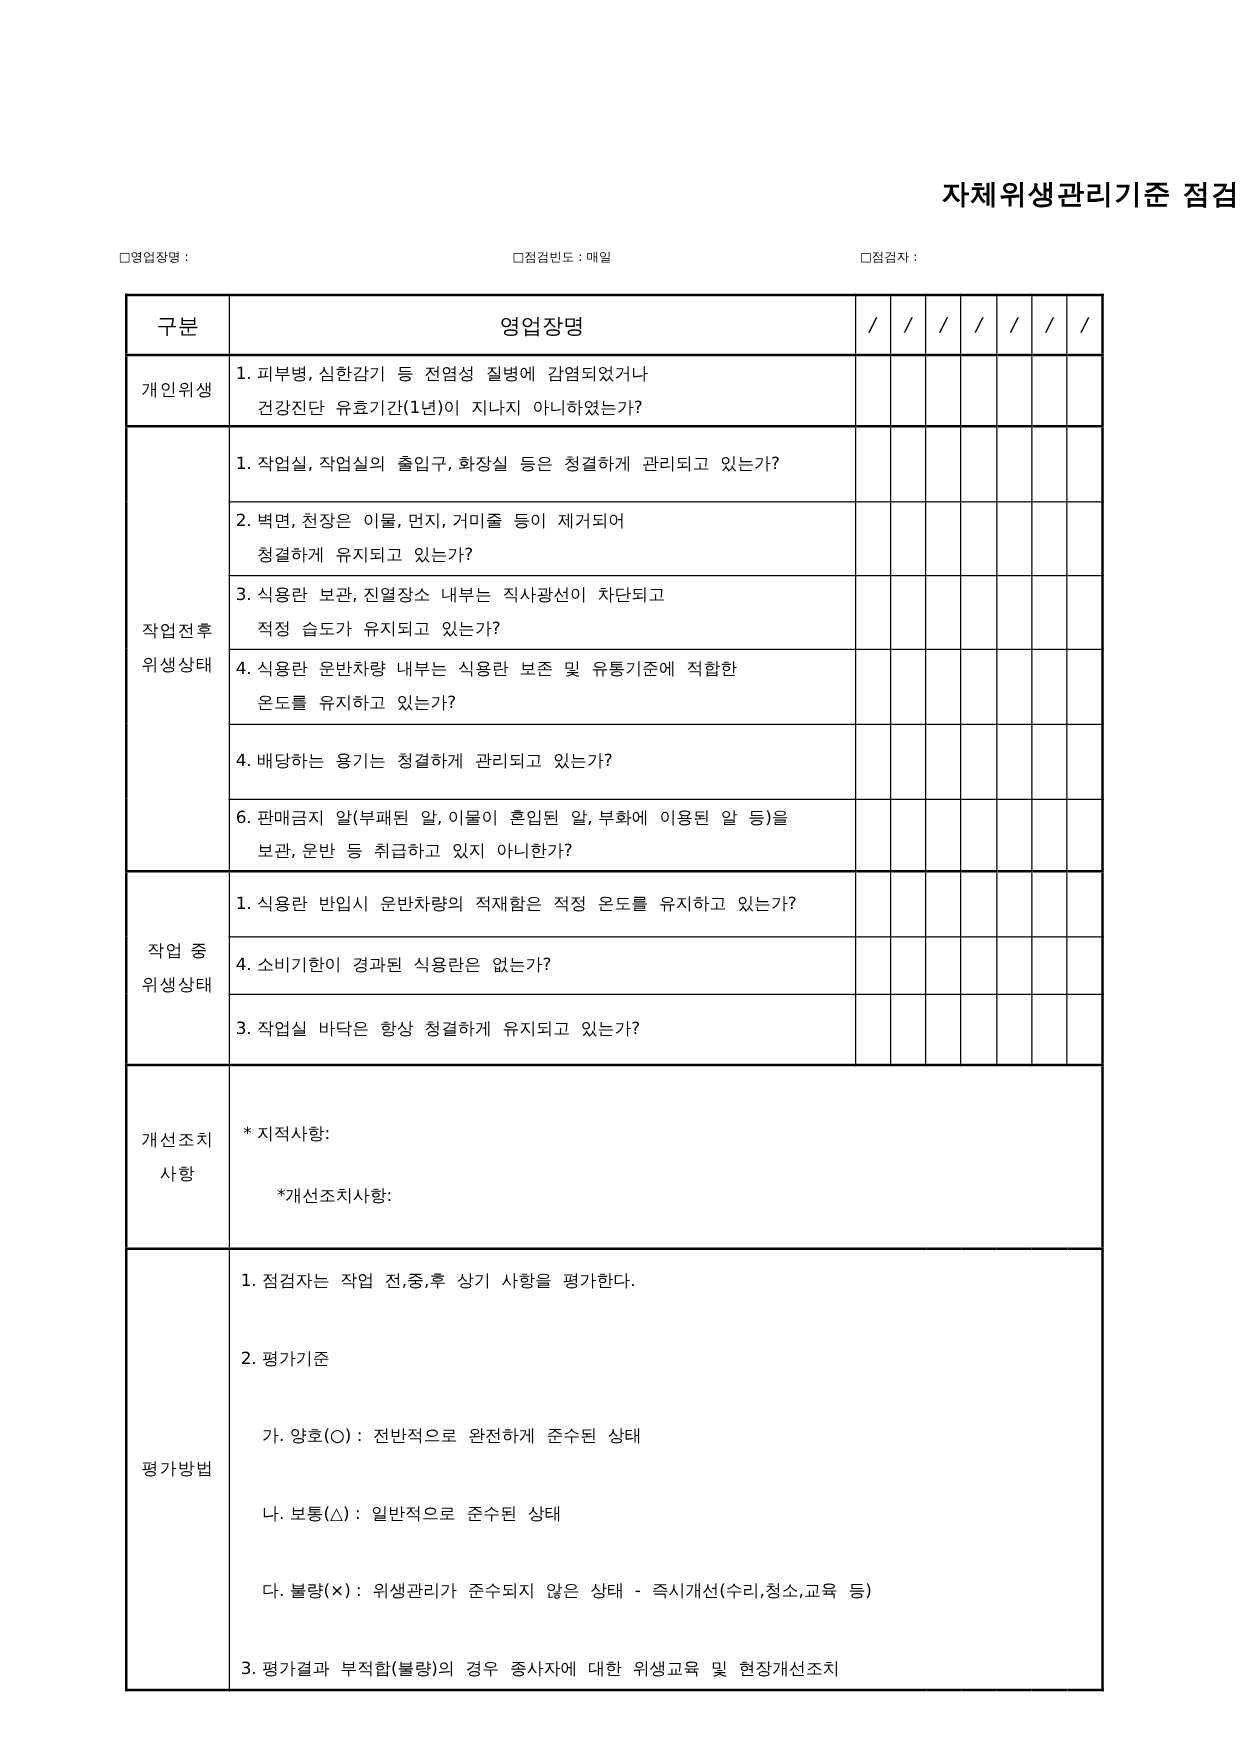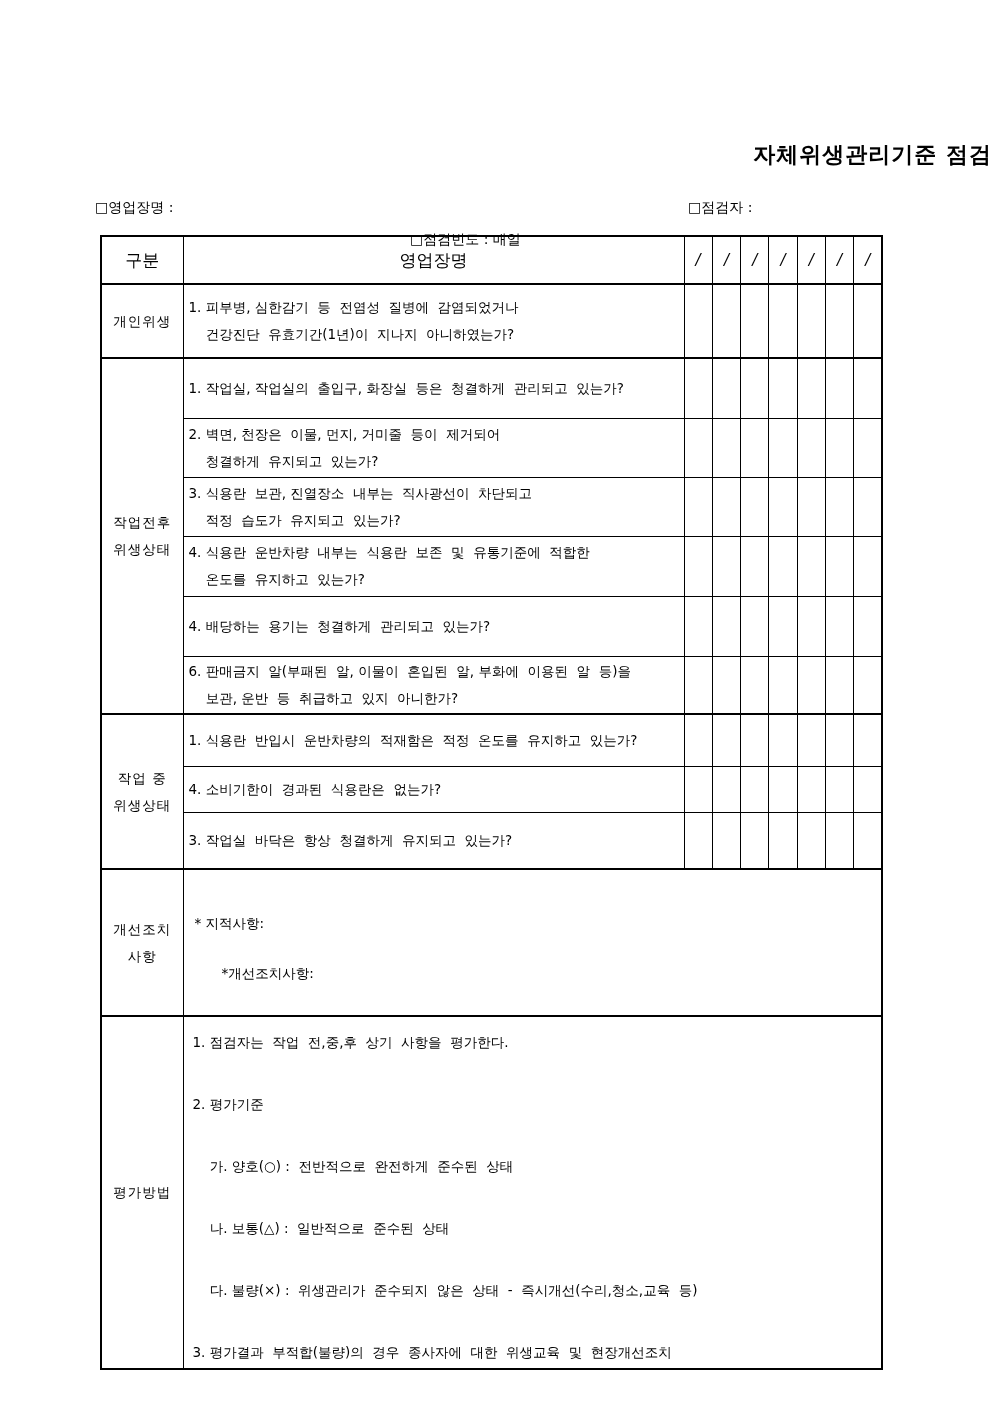--- a/index.html
+++ b/index.html
@@ -11,23 +11,23 @@
     position: relative;
   }
   .page { position: absolute; inset: 0; background: #ffffff; }
 
   .doc-title {
     position: absolute; top: 140px; left: 0; width: 992px;
     text-align: right;
     font-size: 22px; font-weight: bold; letter-spacing: 1px; margin-left: 23px;
   }
 
-  .meta-row { position: absolute; top: 199px; left: 0; width: 880px; height: 20px; font-size: 14px; }
+  .meta-row { position: absolute; top: 199px; left: 0; width: 880px; height: 20px; font-size: 10px; }
   .meta-business  { position: absolute; left: 95px; }
-  .meta-frequency { position: absolute; left: 410px; margin-top: 32px; }
+  .meta-frequency { position: absolute; left: 410px; }
   .meta-inspector { position: absolute; left: 688px; }
 
   table.checktable {
     position: absolute; top: 235px; left: 100px;
     width: 781px;
     border-collapse: collapse;
     table-layout: fixed;
     font-size: 13.5px;
   }
   table.checktable td {
@@ -96,21 +96,21 @@
         <td class="hdr-item">영업장명</td>
       <td class="slash">/</td>
           <td class="slash">/</td>
           <td class="slash">/</td>
           <td class="slash">/</td>
           <td class="slash">/</td>
           <td class="slash">/</td>
           <td class="slash">/</td>
         </tr>
 
-      <tr class="sec-top qrow" style="height:74px">
+      <tr class="sec-top qrow" style="height:57px">
         <td class="group">개인위생</td>
         <td class="q">1. 피부병, 심한감기  등  전염성  질병에  감염되었거나
     건강진단  유효기간(1년)이  지나지  아니하였는가?</td>
       <td class="chk"></td>
           <td class="chk"></td>
           <td class="chk"></td>
           <td class="chk"></td>
           <td class="chk"></td>
           <td class="chk"></td>
           <td class="chk"></td>

